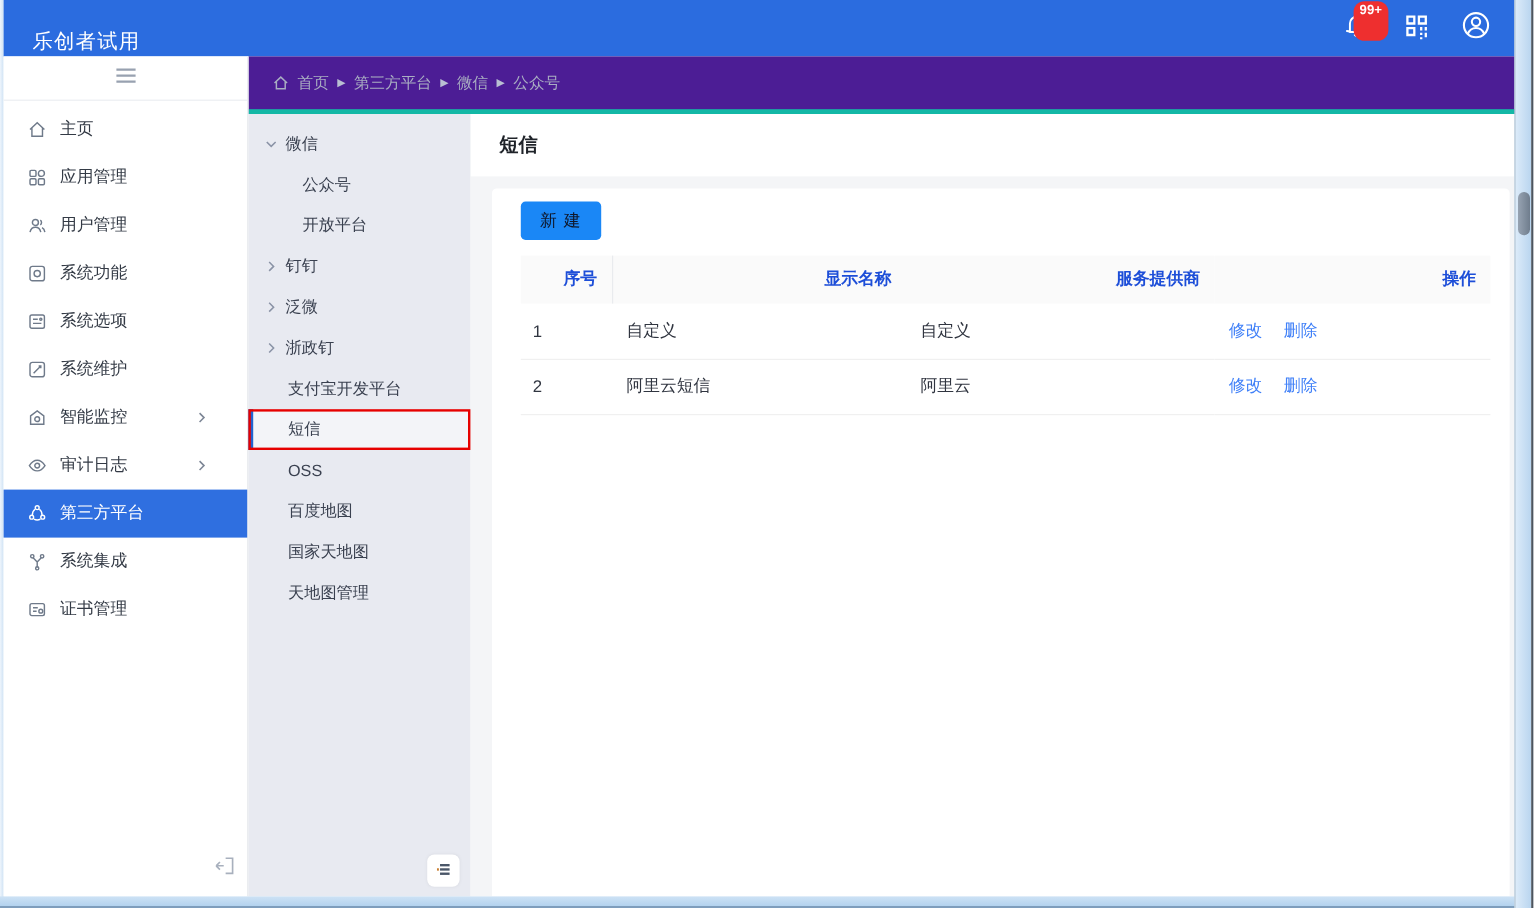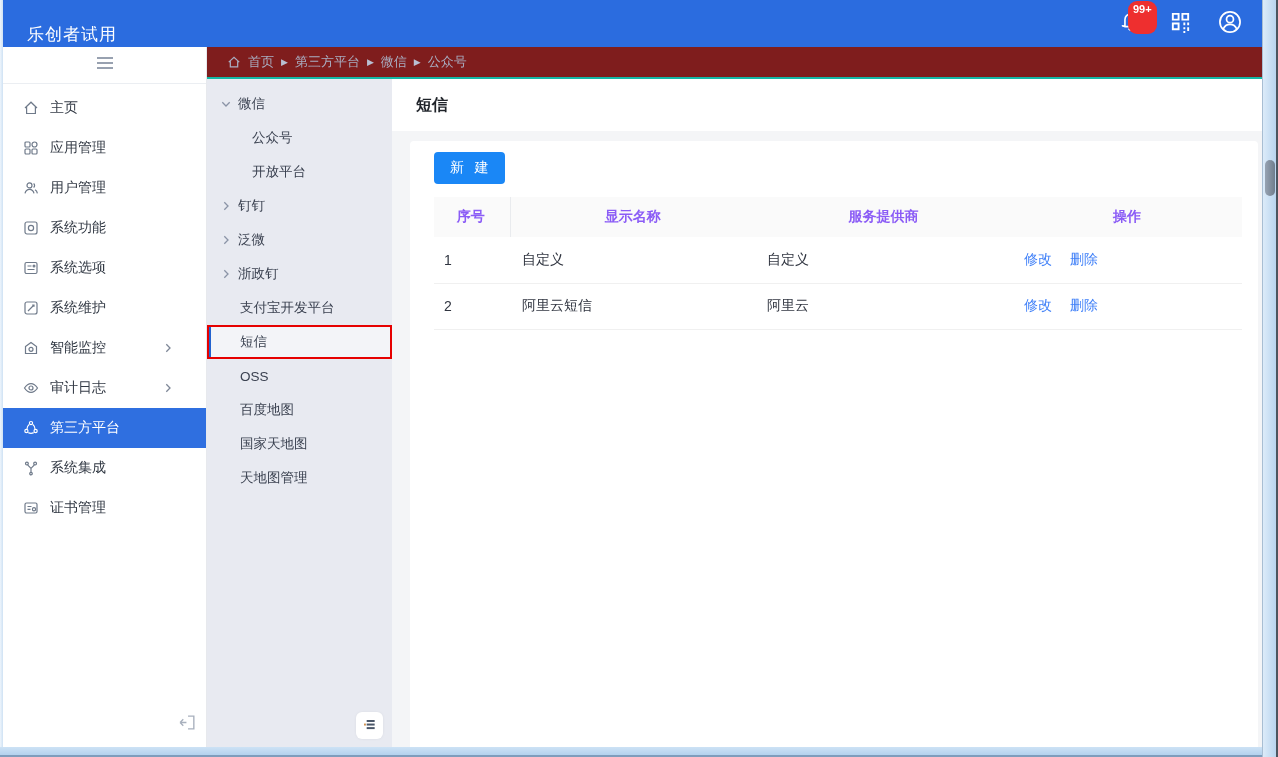--- a/index.html
+++ b/index.html
@@ -34,21 +34,21 @@
   .s-icon { width:16px; height:16px; margin-right:11px; color:#6f7a8a; display:flex; align-items:center; }
   .s-icon svg { width:16px; height:16px; }
   .s-chevron { margin-left:auto; color:#7d8696; display:flex; }
   .s-item.selected { background:#2f6fe0; color:#fff; }
   .s-item.selected .s-icon { color:#fff; }
   .sidebar-footer { position:absolute; right:6px; bottom:10px; width:26px; height:26px; display:flex; align-items:center; justify-content:center; cursor:pointer; }
 
   .right-region { flex:1; display:flex; flex-direction:column; min-width:0; }
 
   
-  .breadcrumb { height:32px; flex:none; background:#7f1d1d; border-bottom:2px solid #14b8a6; display:flex; align-items:center; padding:0 20px; gap:7px; color:#a9aec2; font-size:13px; }
+  .breadcrumb { height:48px; flex:none; background:#4c1d95; border-bottom:4px solid #14b8a6; display:flex; align-items:center; padding:0 20px; gap:7px; color:#a9aec2; font-size:13px; }
   .crumb { cursor:pointer; }
   .crumb-sep { font-size:9px; color:#b9bfd2; }
   .bc-home { display:flex; color:#a9aec2; }
 
   .content-row { flex:1; display:flex; min-height:0; }
 
   
   .submenu { width:185px; flex:none; background:#e8eaf1; position:relative; padding-top:8px; font-size:13.5px; color:#3a4150; }
   .sub-item { height:34px; display:flex; align-items:center; cursor:pointer; position:relative; }
   .sub-item .lbl { white-space:nowrap; }
@@ -59,25 +59,25 @@
   .sub-item.selected { background:#f3f4f8; border-left:4px solid #2262cf; padding-left:29px; outline:2px solid #e60000; outline-offset:-2px; }
   .submenu-footer { position:absolute; right:9px; bottom:8px; width:27px; height:27px; background:#fff; border-radius:6px;
     display:flex; align-items:center; justify-content:center; cursor:pointer; box-shadow:0 0 3px rgba(0,0,0,.06); }
 
   
   .main { flex:1; display:flex; flex-direction:column; min-width:0; background:#f4f5f7; }
   .page-title-band { height:52px; flex:none; background:#fff; display:flex; align-items:center; padding-left:24px; }
   .page-title-band h1 { font-size:16px; font-weight:bold; color:#1f2329; }
   .content-area { flex:1; min-height:0; padding:10px 4px 0 18px; }
   .card { background:#fff; height:100%; border-radius:4px 4px 0 0; padding:11px 16px 24px 24px; }
-  .btn-new { background:#1a87f6; color:#ffffff; border:none; border-radius:4px; height:32px; padding:0 16px; font-size:14px;
-    font-family:Liberation Mono, monospace; cursor:pointer; letter-spacing:1px; }
+  .btn-new { background:#1a87f6; color:#0f172a; border:none; border-radius:4px; height:32px; padding:0 16px; font-size:14px;
+    font-family:Liberation Sans, sans-serif; cursor:pointer; letter-spacing:1px; }
   table { width:100%; border-collapse:collapse; margin-top:13px; table-layout:fixed; font-size:14px; color:#303540; }
   col.c1{width:76px;} col.c2{width:245px;} col.c3{width:257px;}
-  thead th { background:#fafafa; height:40px; text-align:center; font-weight:600; color:#8b5cf6; padding:0 12px; }
+  thead th { background:#fafafa; height:40px; text-align:right; font-weight:600; color:#1d4ed8; padding:0 12px; }
   thead th:first-child { border-right:1px solid #e9ebee; padding-left:10px; }
   tbody td { height:46px; border-bottom:1px solid #f0f0f0; padding:0 12px; }
   tbody td:first-child { padding-left:10px; }
   .link { color:#4080f8; cursor:pointer; margin-right:14px; }
   .link:last-child { margin-right:12px; }
 </style>
 </head>
 <body>
 
 <div class="window">

